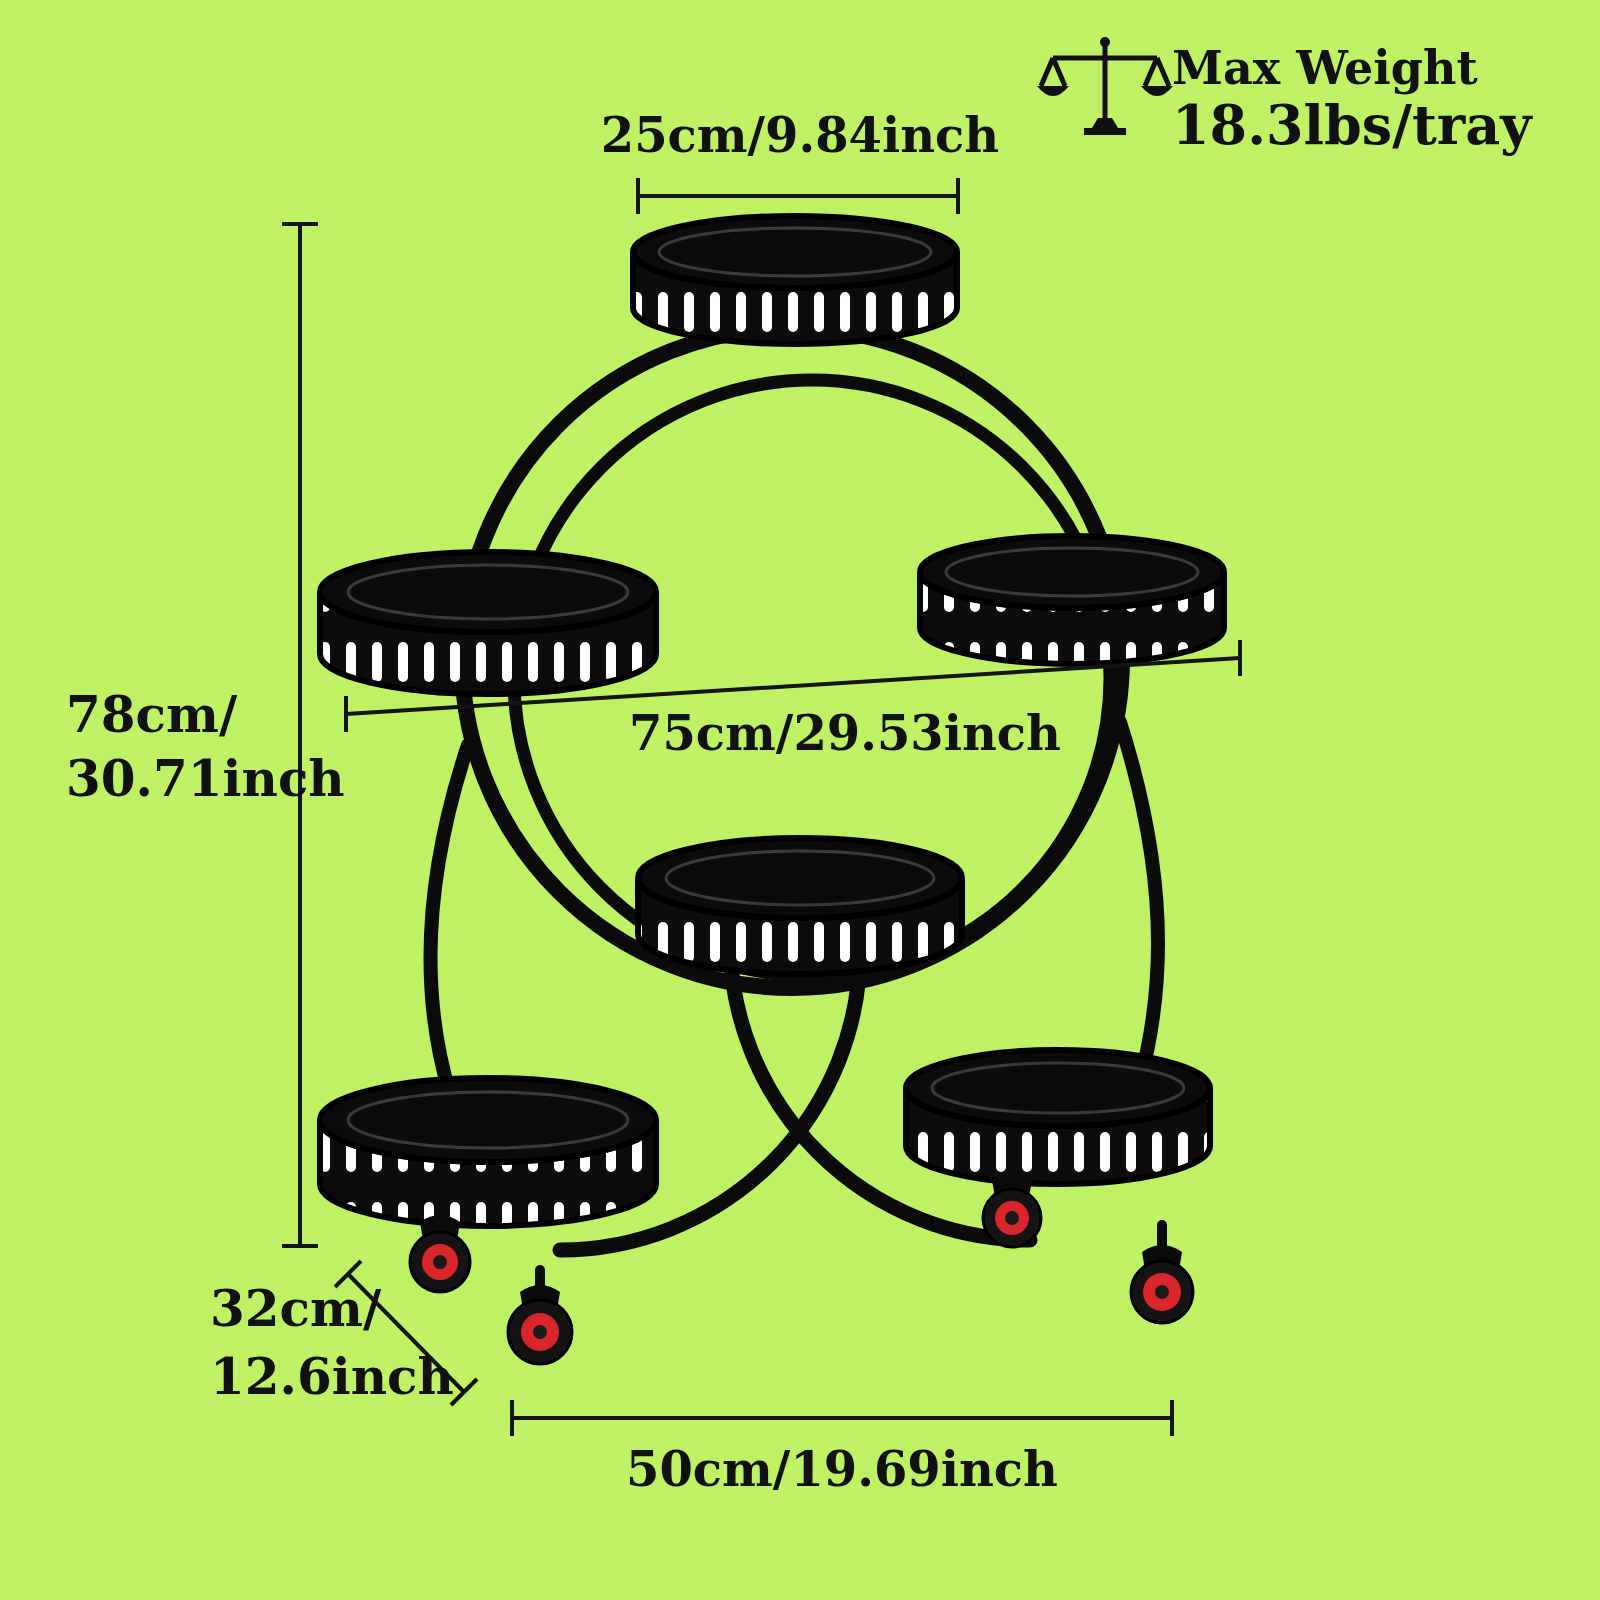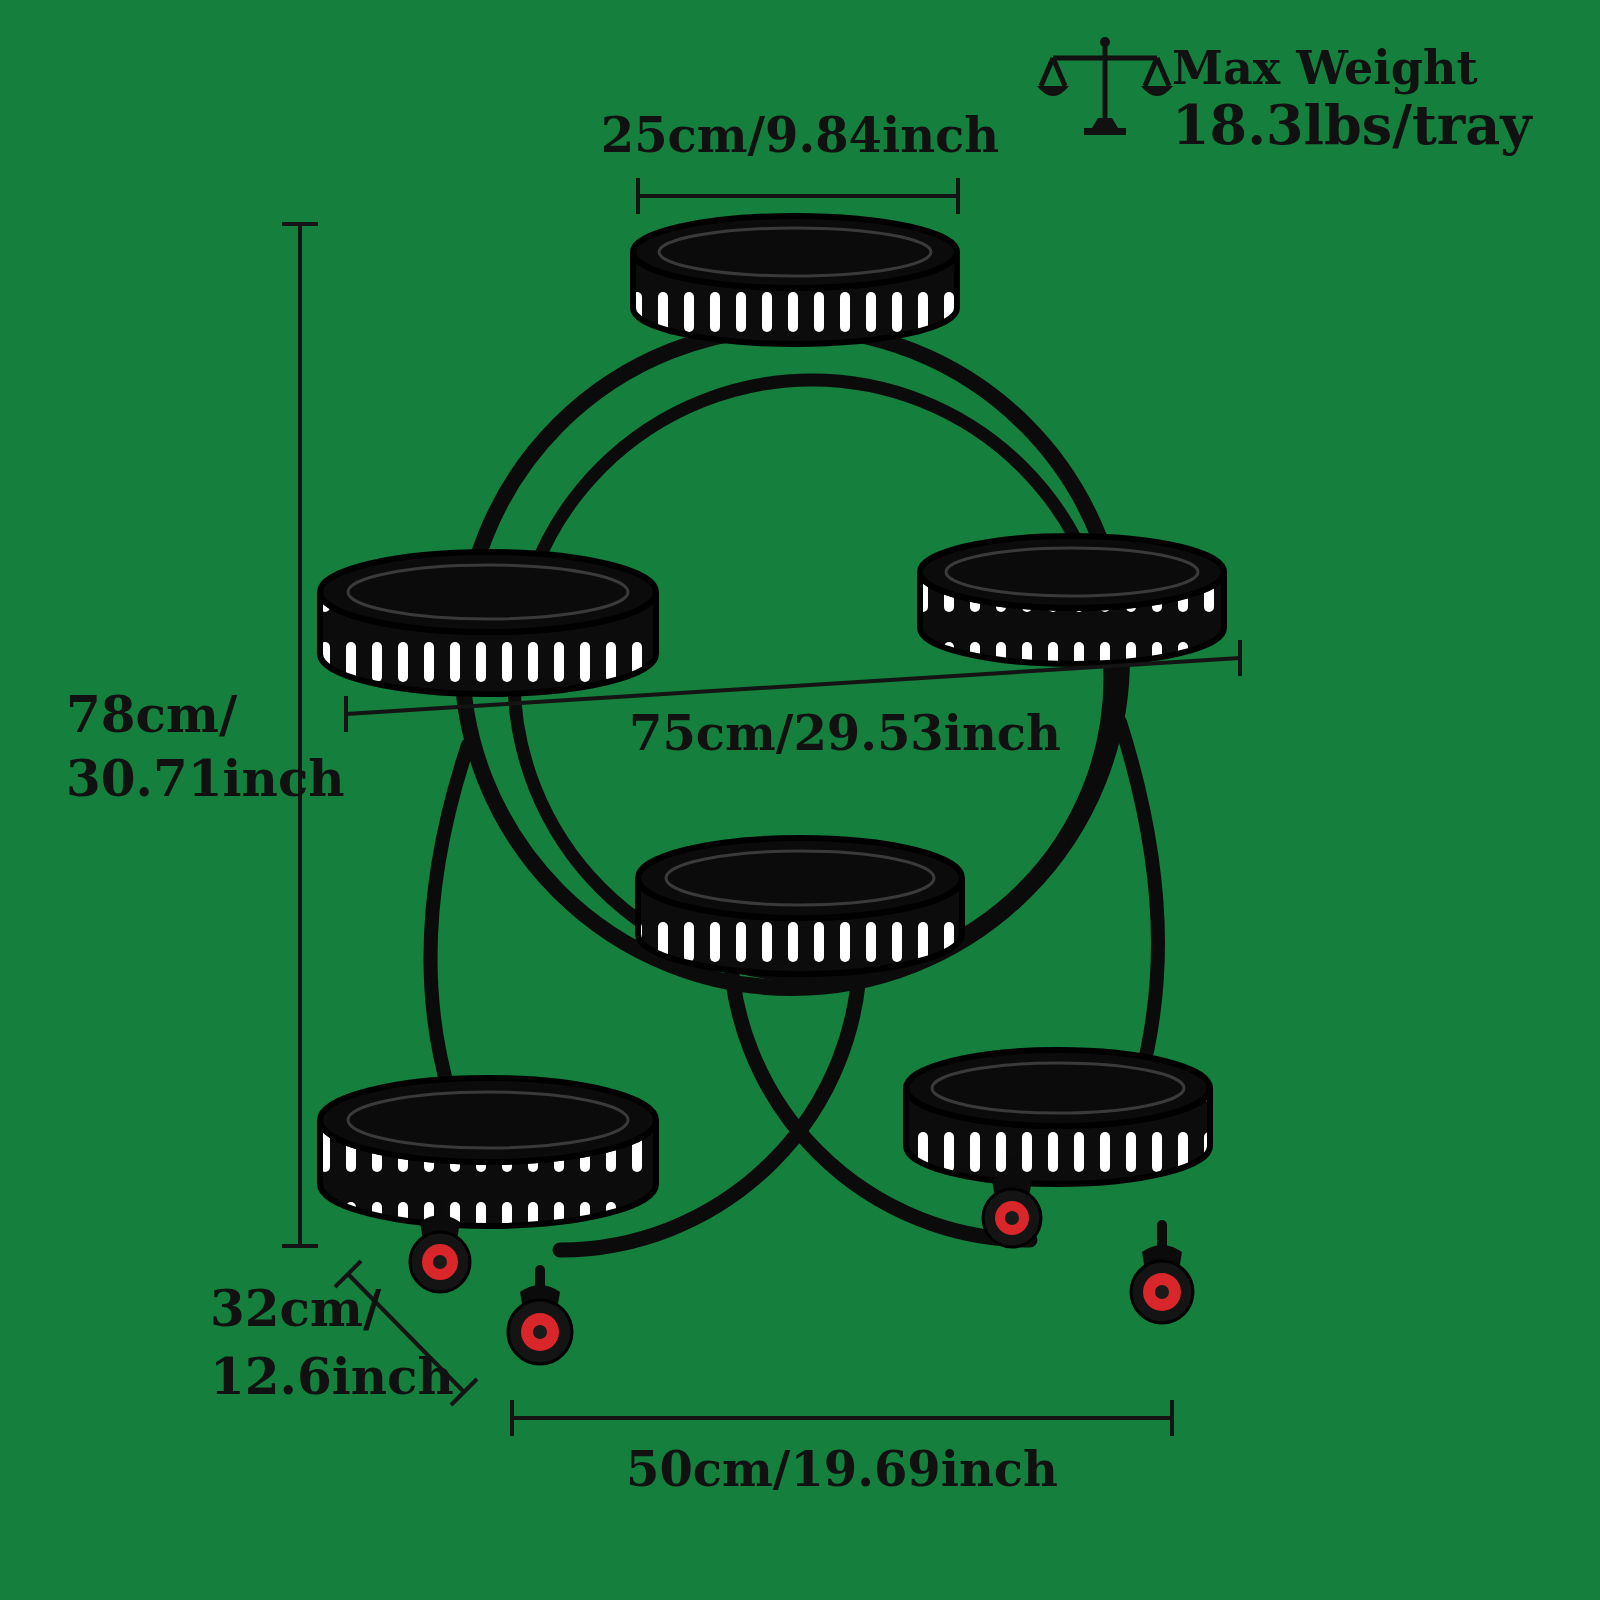--- a/index.html
+++ b/index.html
@@ -1,19 +1,19 @@
 <!DOCTYPE html>
 <html><head>
 <meta charset="utf-8">
 <style>
   html,body{margin:0;padding:0;background:#ffffff;}
   .canvas{
     position:relative;
     width:1600px;height:1600px;
-    background:#15803d;
+    background:#bef264;
     overflow:hidden;
     font-family:"DejaVu Serif", serif;
   }
   svg text{
     font-family:"DejaVu Serif", serif;
     font-weight:700;
     fill:#111111;
   }
   .dim-label{font-size:48px;}
   .dim-label-lg{font-size:50px;}

